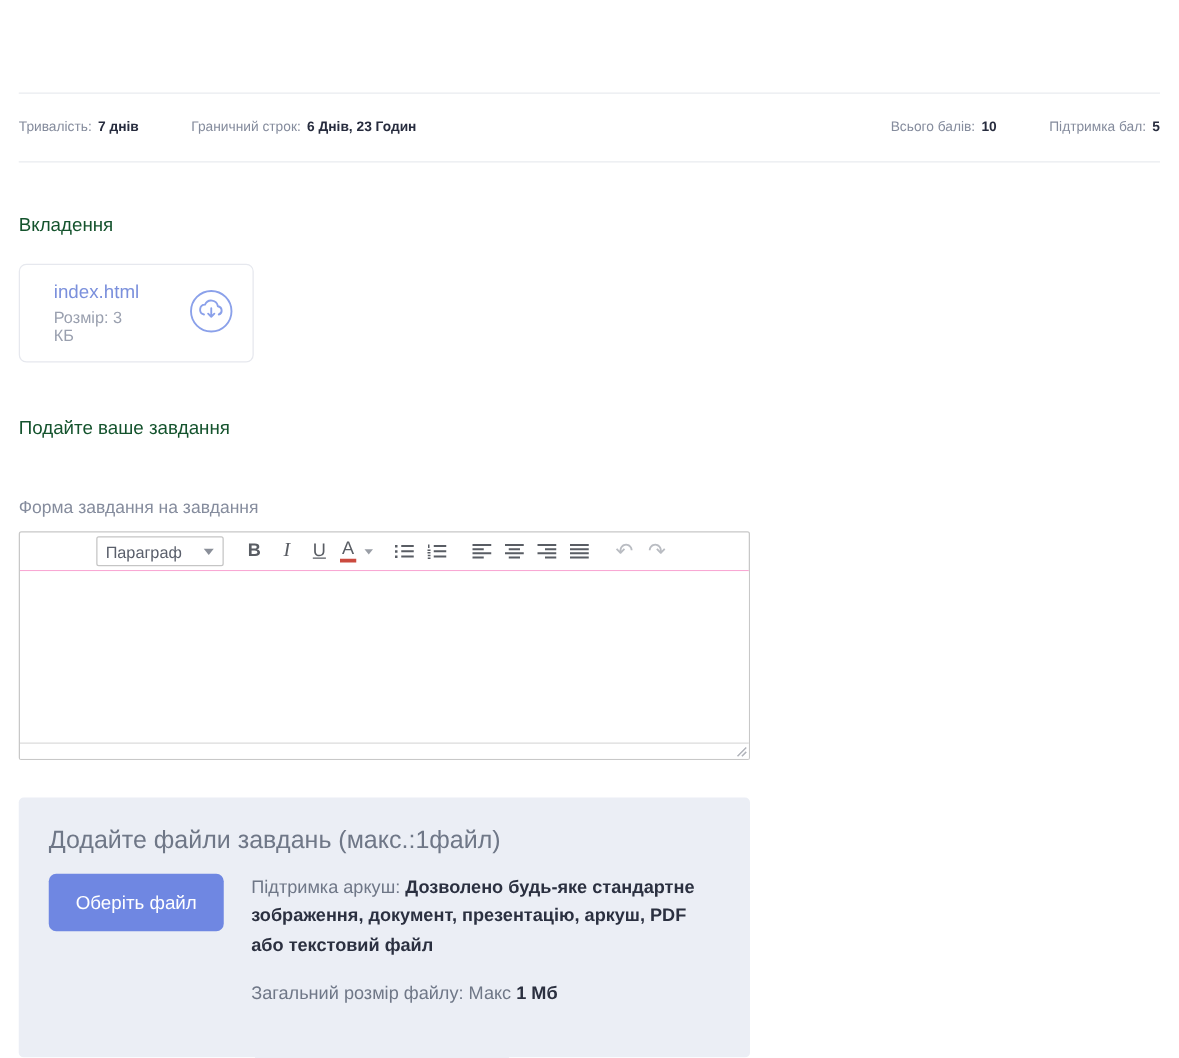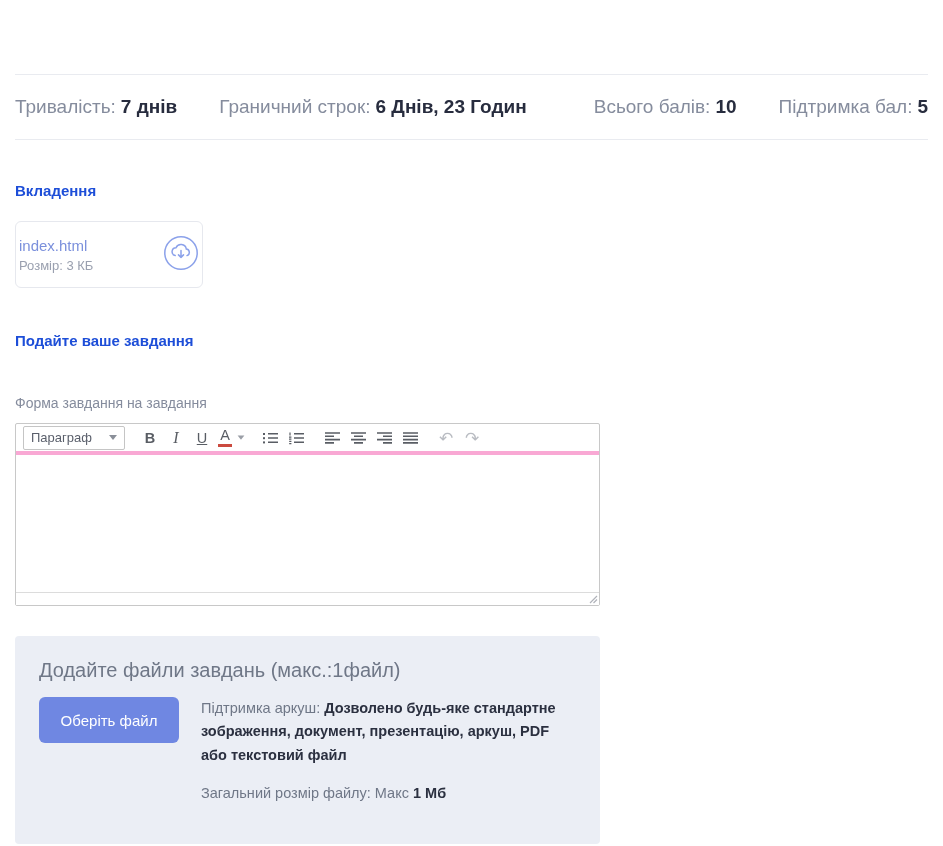--- a/index.html
+++ b/index.html
@@ -22,58 +22,59 @@
   }
   .container{padding:44px 15px 0;}
   .page-title{
     font-size:21px;font-weight:700;color:#262b3d;margin:0;
     letter-spacing:.2px;
   }
   .divider{border:none;border-top:1px solid var(--divider);margin:0;}
   .divider.top{margin-top:30px;}
   .meta-row{
     display:flex;align-items:center;
-    padding:21px 0;font-size:19px;
+    padding:21px 0;font-size:11px;
   }
   .meta-item{white-space:nowrap;}
   .meta-item .lbl{color:var(--text-gray);}
   .meta-item .val{font-weight:700;color:#272c3e;margin-left:5px;}
   .meta-item + .meta-item{margin-left:42px;}
   .meta-item.push{margin-left:auto;}
 
   .section-heading{
-    font-size:15px;font-weight:700;color:#1d4ed8;margin:0;
+    font-size:15px;font-weight:400;color:#14532d;margin:0;
   }
   .attachments-heading{margin-top:42px;}
 
   .file-card{
     margin-top:22px;width:188px;
     border:1px solid #e6e8ee;border-radius:6px;
-    padding:13px 3px;
+    padding:13px 27px;
     display:flex;align-items:center;justify-content:space-between;
     background:#fff;
     gap:40px;
   }
   .file-name{color:var(--link-blue);font-size:15px;cursor:pointer;}
   .file-size{color:#9aa0af;font-size:13px;margin-top:4px;}
   .download-btn{color:var(--icon-blue);cursor:pointer;display:flex;background:none;border:none;padding:0;}
 
   .submit-heading{margin-top:44px;}
   .form-label{margin-top:46px;font-size:14px;color:var(--text-gray);}
 
   
   .editor{
     margin-top:12px;width:585px;
     border:1px solid var(--editor-border);border-radius:2px;
     background:#fff;
   }
   .editor-toolbar{
     display:flex;align-items:center;
     padding:3px 7px;height:31px;
-    border-bottom:4px solid #f9a8d4;
+    border-bottom:1px solid #f9a8d4;
+    justify-content:center;
   }
   .para-select{
     display:flex;align-items:center;justify-content:space-between;
     width:102px;height:24px;
     border:1px solid #c5c5c5;border-radius:2px;
     padding:0 7px;font-size:13px;color:#5a5f6b;
     cursor:pointer;background:#fff;margin-right:12px;
   }
   .caret-down{
     width:0;height:0;border-left:4px solid transparent;

